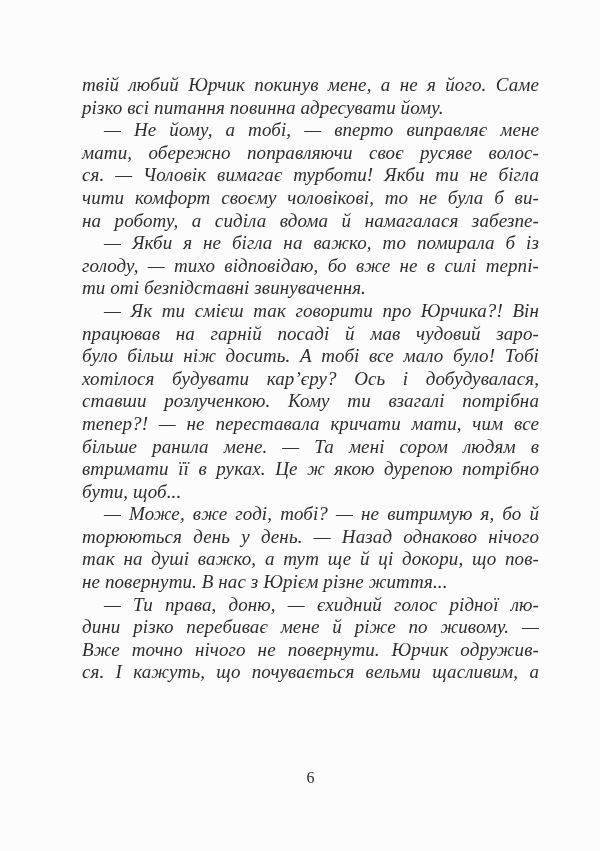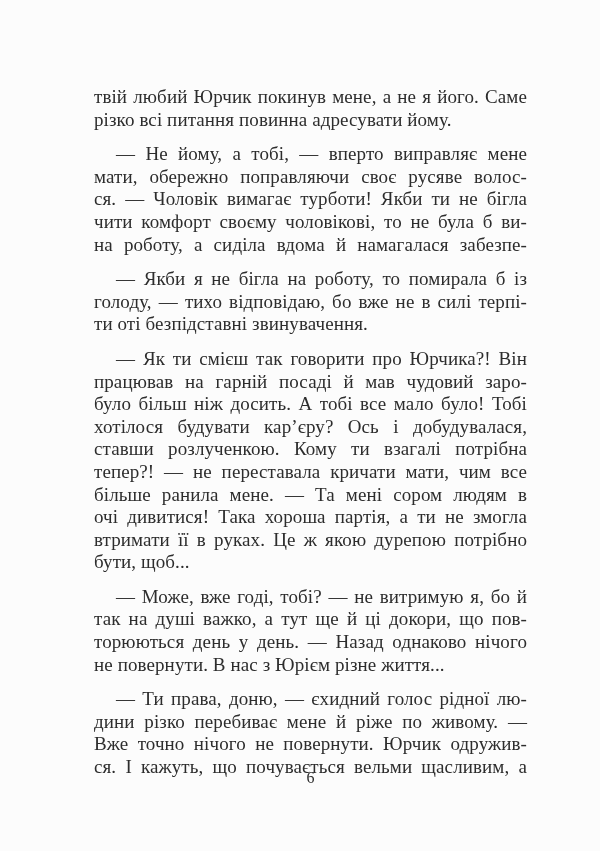--- a/index.html
+++ b/index.html
@@ -17,22 +17,23 @@
     height: 851px;
     background: #fcfcfc;
   }
   .text-block {
     position: absolute;
     left: 82px;
     top: 74px;
     width: 457px;
   }
   .paragraph {
-    margin: 12px;
+    margin: 0;
     padding: 0;
+    font-style: italic;
   }
   .line {
     font-size: 19px;
     line-height: 22.6px;
     color: #2d2d2d;
     text-align: justify;
     text-align-last: justify;
     white-space: normal;
     letter-spacing: 0.1px;
   }
@@ -62,40 +63,39 @@
         <div class="line para-end">різко всі питання повинна адресувати йому.</div>
       </div>
       <div class="paragraph">
         <div class="line first-indent">— Не йому, а тобі, — вперто виправляє мене</div>
         <div class="line">мати, обережно поправляючи своє русяве волос-</div>
         <div class="line">ся. — Чоловік вимагає турботи! Якби ти не бігла</div>
         <div class="line">чити комфорт своєму чоловікові, то не була б ви-</div>
         <div class="line">на роботу, а сиділа вдома й намагалася забезпе-</div>
       </div>
       <div class="paragraph">
-        <div class="line first-indent">— Якби я не бігла на роботу, то помирала б із</div>
+        <div class="line first-indent">— Якби я не бігла на важко, то помирала б із</div>
         <div class="line">голоду, — тихо відповідаю, бо вже не в силі терпі-</div>
         <div class="line para-end">ти оті безпідставні звинувачення.</div>
       </div>
       <div class="paragraph">
         <div class="line first-indent">— Як ти смієш так говорити про Юрчика?! Він</div>
         <div class="line">працював на гарній посаді й мав чудовий заро-</div>
         <div class="line">було більш ніж досить. А тобі все мало було! Тобі</div>
         <div class="line">хотілося будувати кар’єру? Ось і добудувалася,</div>
         <div class="line">ставши розлученкою. Кому ти взагалі потрібна</div>
         <div class="line">тепер?! — не переставала кричати мати, чим все</div>
         <div class="line">більше ранила мене. — Та мені сором людям в</div>
-        <div class="line">очі дивитися! Така хороша партія, а ти не змогла</div>
         <div class="line">втримати її в руках. Це ж якою дурепою потрібно</div>
         <div class="line para-end">бути, щоб...</div>
       </div>
       <div class="paragraph">
         <div class="line first-indent">— Може, вже годі, тобі? — не витримую я, бо й</div>
+        <div class="line">торюються день у день. — Назад однаково нічого</div>
         <div class="line">так на душі важко, а тут ще й ці докори, що пов-</div>
-        <div class="line">торюються день у день. — Назад однаково нічого</div>
         <div class="line para-end">не повернути. В нас з Юрієм різне життя...</div>
       </div>
       <div class="paragraph">
         <div class="line first-indent">— Ти права, доню, — єхидний голос рідної лю-</div>
         <div class="line">дини різко перебиває мене й ріже по живому. —</div>
         <div class="line">Вже точно нічого не повернути. Юрчик одружив-</div>
         <div class="line">ся. І кажуть, що почувається вельми щасливим, а</div>
       </div>
     </div>
   <div class="page-number">6</div>

